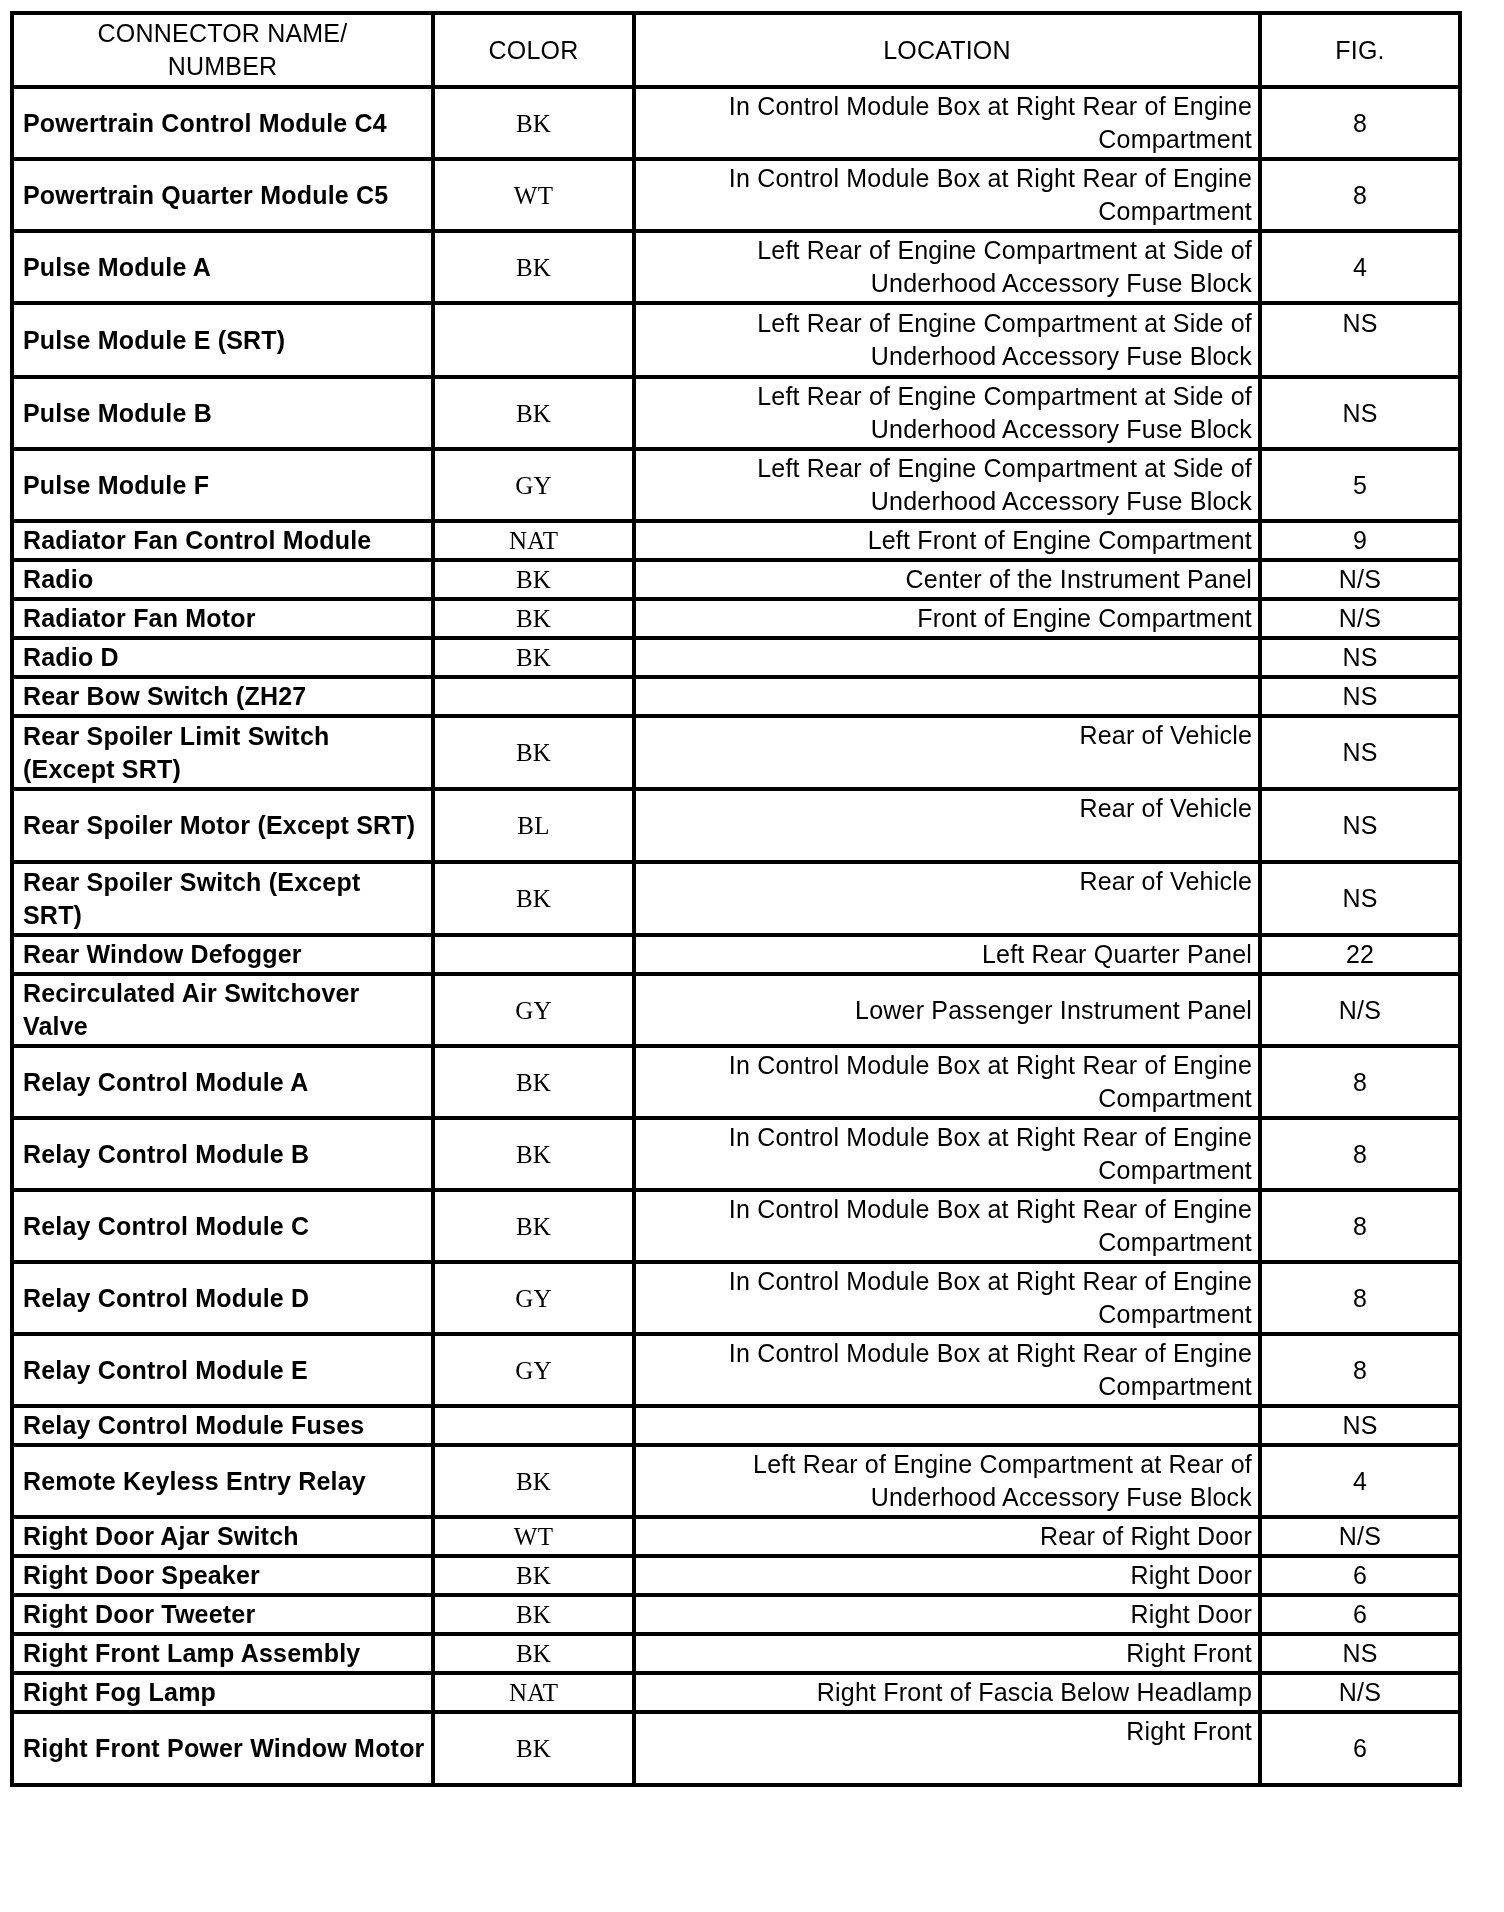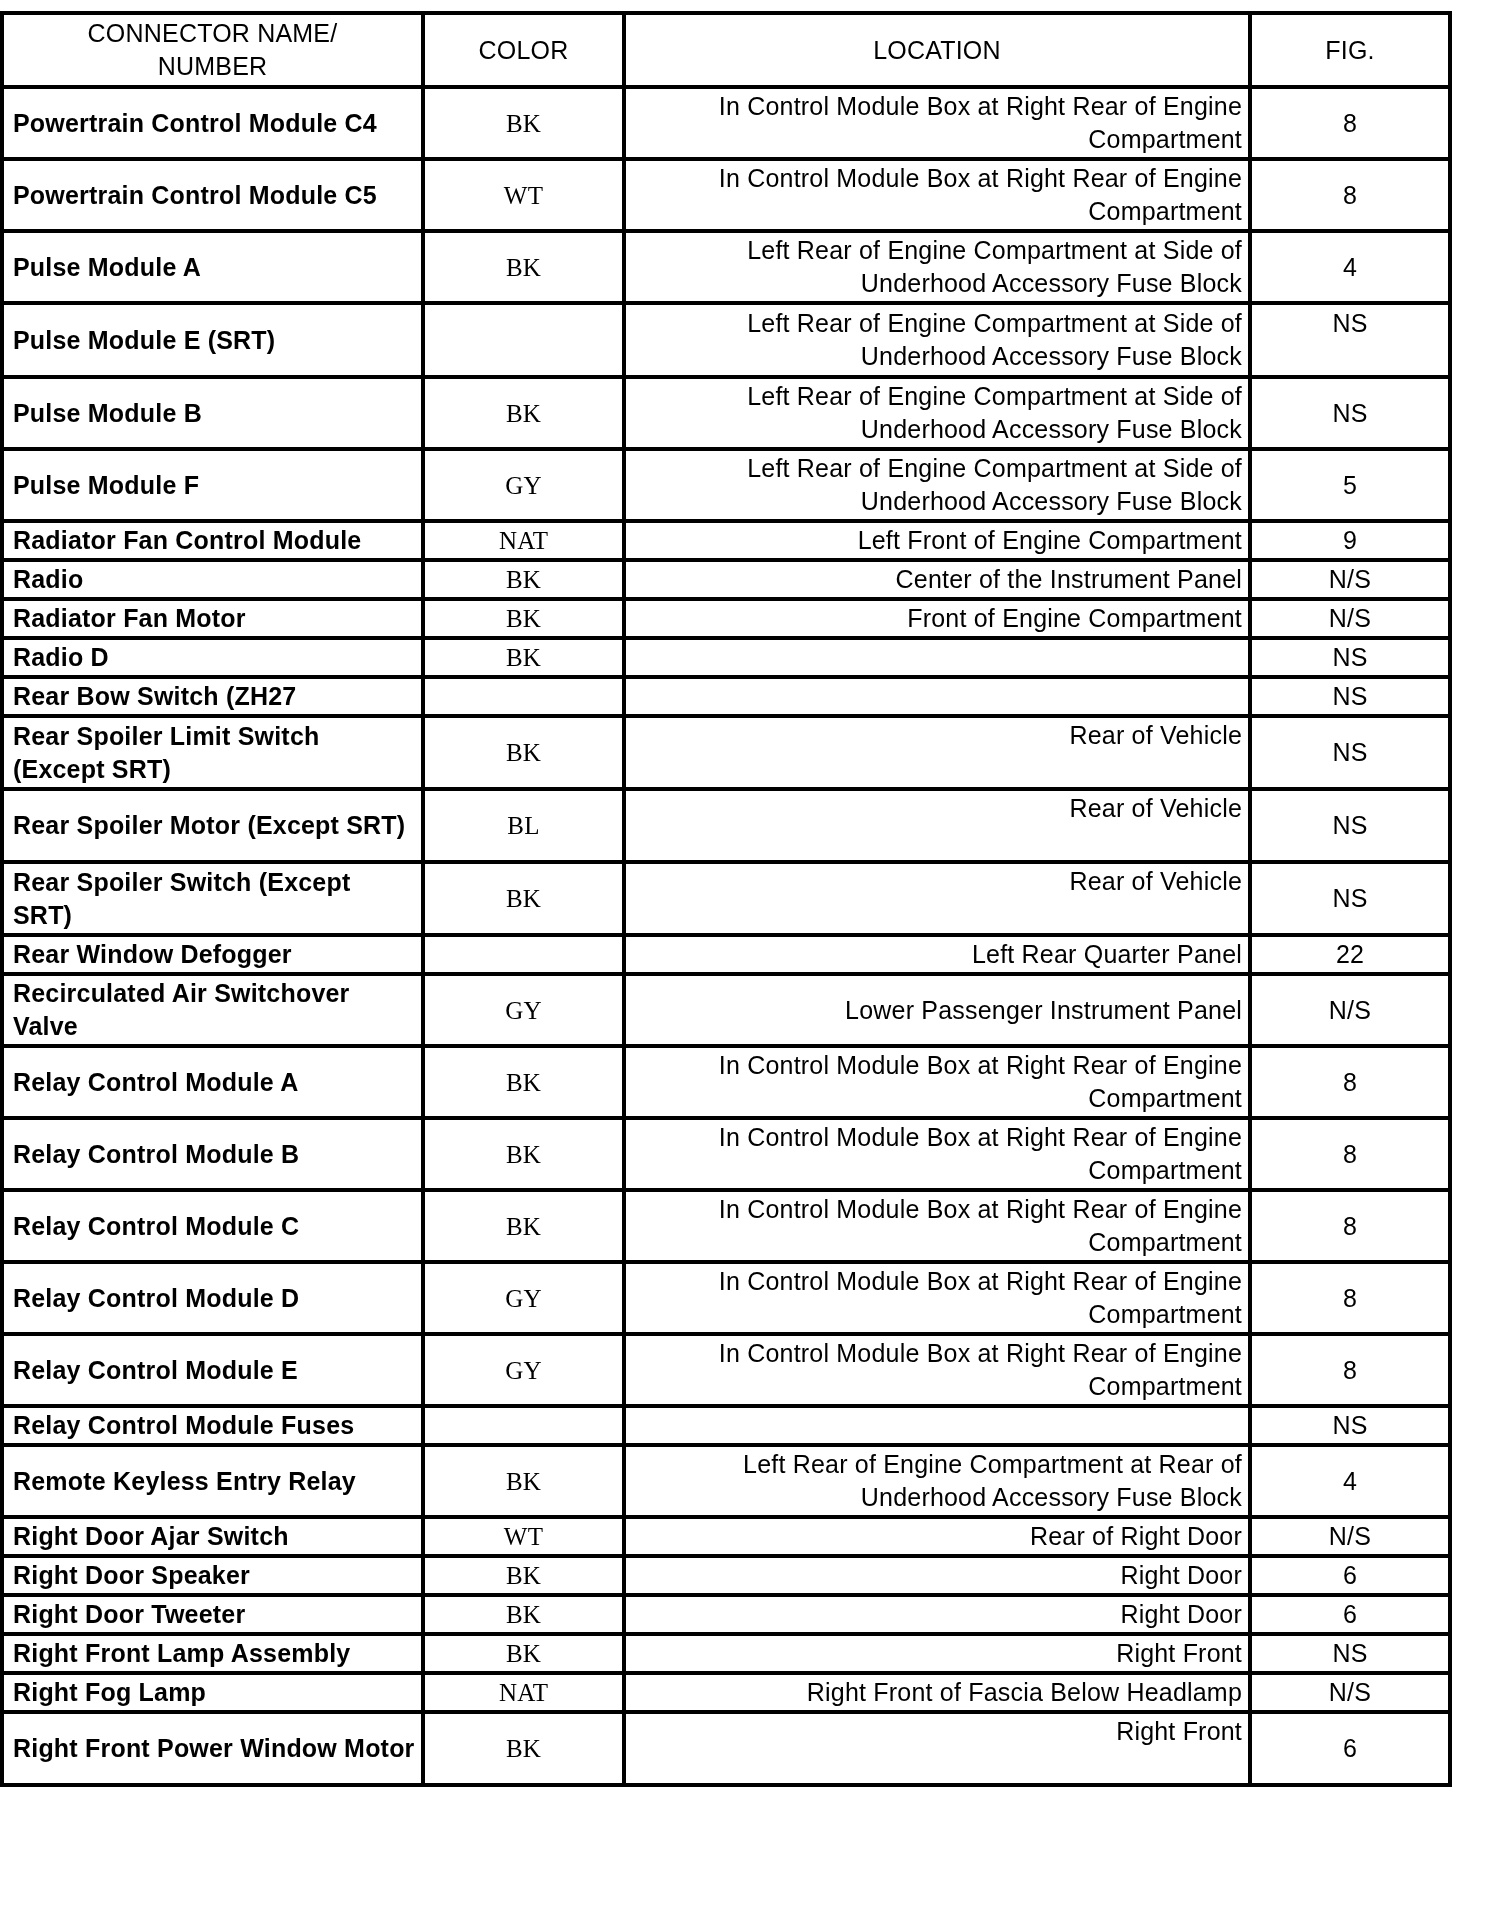--- a/index.html
+++ b/index.html
@@ -10,21 +10,21 @@
   body {
     width: 1504px;
     height: 1912px;
     position: relative;
     overflow: hidden;
     font-family: "Liberation Sans", "DejaVu Sans", sans-serif;
     color: #000000;
   }
   .table-wrap {
     position: absolute;
-    left: 0;
+    left: 10px;
     top: 11px;
     width: 1200px;
   }
   table {
     border-collapse: collapse;
     width: 1448px;
     table-layout: fixed;
   }
   col.c1 { width: 421px; }
   col.c2 { width: 201px; }
@@ -76,21 +76,21 @@
     <tbody>
 
       <tr class="double">
         <td class="name">Powertrain Control Module C4</td>
         <td class="color">BK</td>
         <td class="loc">In Control Module Box at Right Rear of Engine Compartment</td>
         <td class="fig">8</td>
       </tr>
 
       <tr class="double">
-        <td class="name">Powertrain Control Module C5</td>
+        <td class="name">Powertrain Quarter Module C5</td>
         <td class="color">WT</td>
         <td class="loc">In Control Module Box at Right Rear of Engine Compartment</td>
         <td class="fig">8</td>
       </tr>
 
       <tr class="double">
         <td class="name">Pulse Module A</td>
         <td class="color">BK</td>
         <td class="loc">Left Rear of Engine Compartment at Side of Underhood Accessory Fuse Block</td>
         <td class="fig">4</td>

